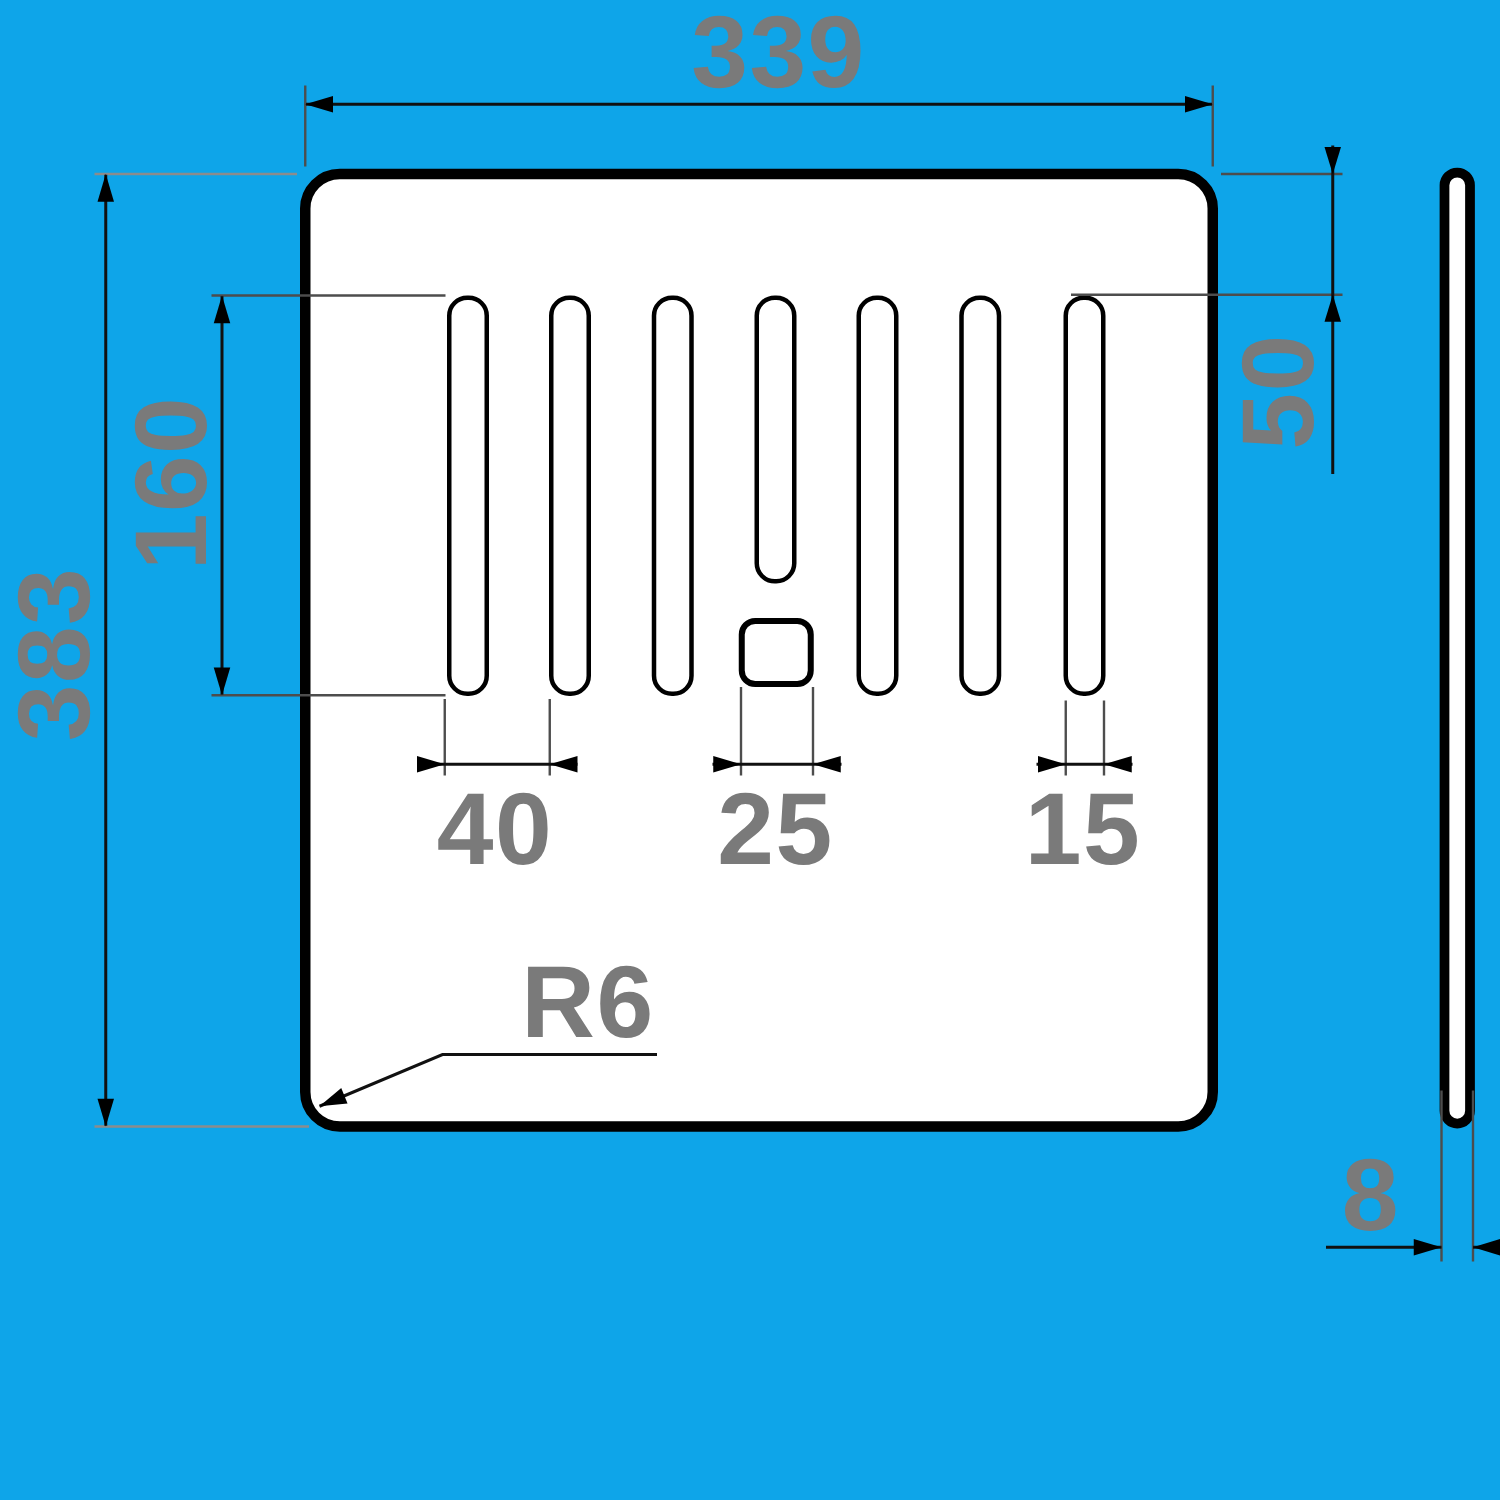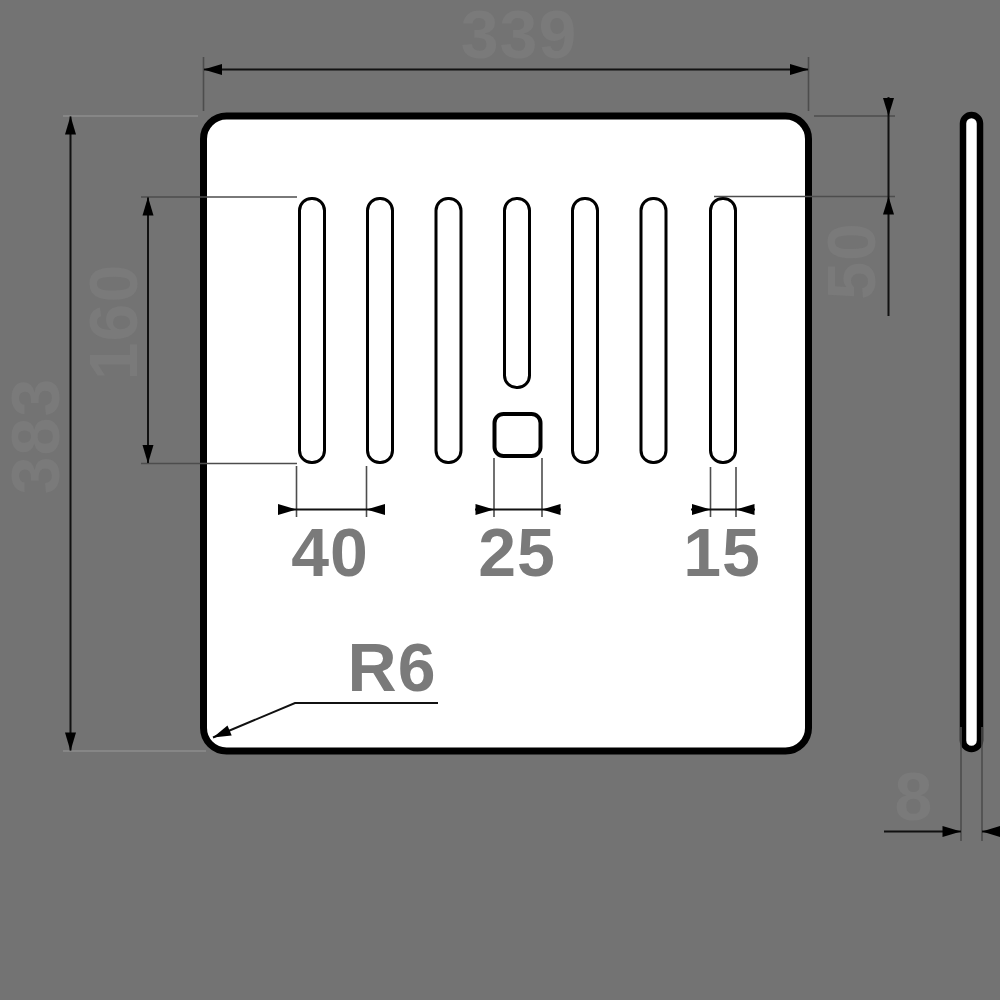--- a/index.html
+++ b/index.html
@@ -1,16 +1,16 @@
 <!DOCTYPE html>
 <html><head>
 <meta charset="utf-8">
 <style>
   html,body{margin:0;padding:0;background:#ffffff;}
-  .canvas{position:relative;width:1000px;height:1000px;background:#737373;overflow:hidden;}
+  .canvas{position:relative;width:1000px;height:1000px;background:#0ea5e9;overflow:hidden;}
   svg{position:absolute;left:0;top:0;}
   .dim-text{
     font-family:"Liberation Sans","DejaVu Sans",sans-serif;
     font-weight:700;
     font-size:68px;
     text-anchor:middle;
     letter-spacing:1px;
   }
   .outline{fill:#ffffff;stroke:#000000;}
   .thin{stroke:#4d4d4d;stroke-width:1.6;fill:none;}

